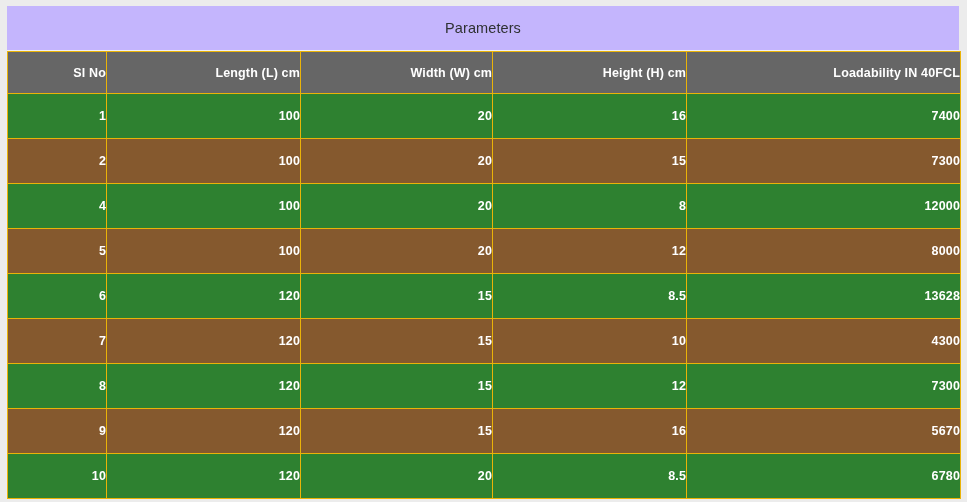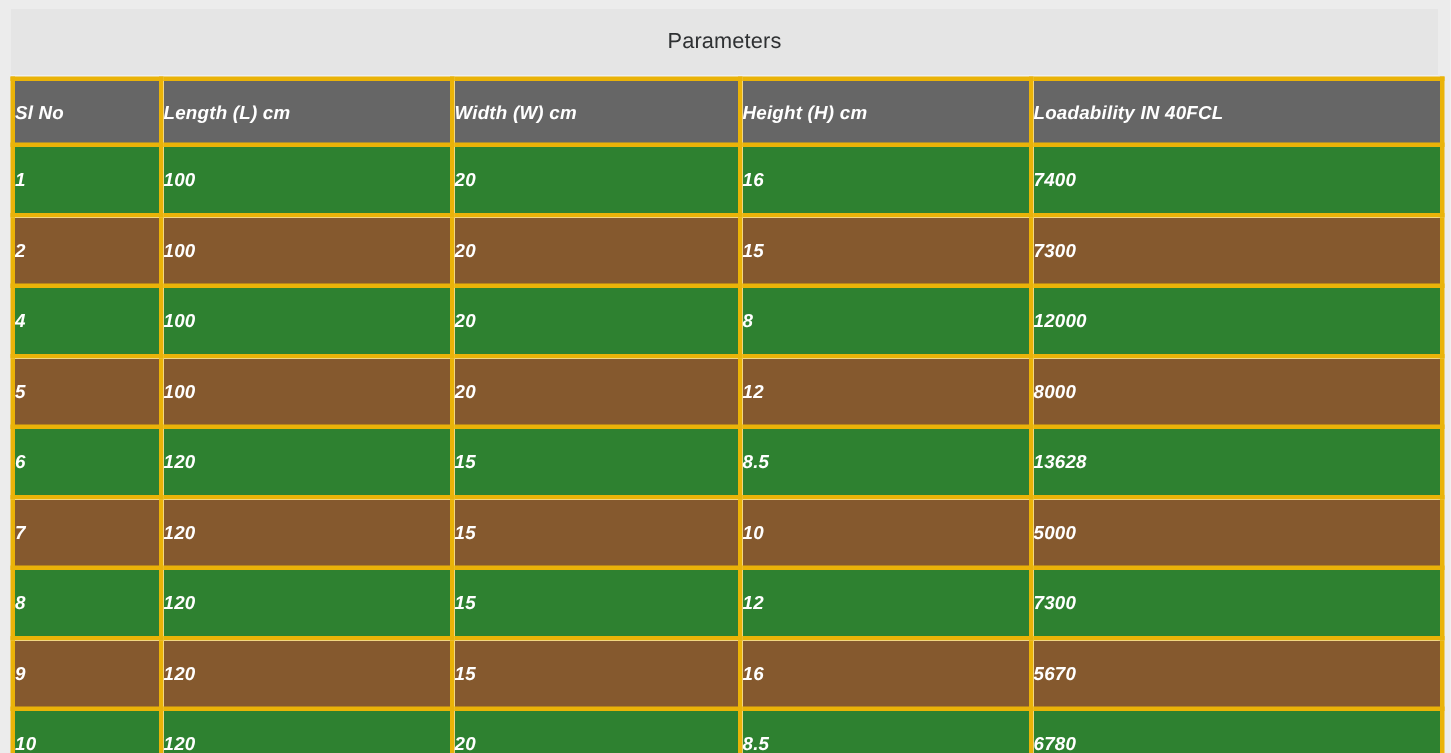--- a/index.html
+++ b/index.html
@@ -24,48 +24,47 @@
     width: 100%;
     height: 100%;
     background: #fafafa;
     box-sizing: border-box;
     display: flex;
     flex-direction: column;
   }
   .title-bar {
     height: 44px;
     min-height: 44px;
-    background: #e5e5e5;
+    background: #c4b5fd;
     display: flex;
     align-items: center;
     justify-content: center;
     border-bottom: 1px solid #f0f0f0;
   }
   .title-text {
     font-size: 14.5px;
     color: #2f3133;
     font-weight: 400;
     letter-spacing: 0.1px;
   }
   table.param-table {
     width: 100%;
     border-collapse: collapse;
     table-layout: fixed;
     flex: 1;
   }
   table.param-table th,
   table.param-table td {
-    text-align: left;
+    text-align: right;
     vertical-align: middle;
     color: #ffffff;
-    border: 3px solid #eab308;
+    border: 1px solid #eab308;
     padding: 0;
     overflow: hidden;
     white-space: nowrap;
-    font-style: italic;
   }
   table.param-table thead th {
     background: #666666;
     font-size: 12.5px;
     font-weight: bold;
     height: 41px;
     letter-spacing: 0.15px;
   }
   table.param-table tbody td {
     font-size: 12.5px;
@@ -143,21 +142,21 @@
             <td>120</td>
             <td>15</td>
             <td>8.5</td>
             <td>13628</td>
           </tr>
           <tr class="row-brown">
             <td>7</td>
             <td>120</td>
             <td>15</td>
             <td>10</td>
-            <td>5000</td>
+            <td>4300</td>
           </tr>
           <tr class="row-green">
             <td>8</td>
             <td>120</td>
             <td>15</td>
             <td>12</td>
             <td>7300</td>
           </tr>
           <tr class="row-brown">
             <td>9</td>

